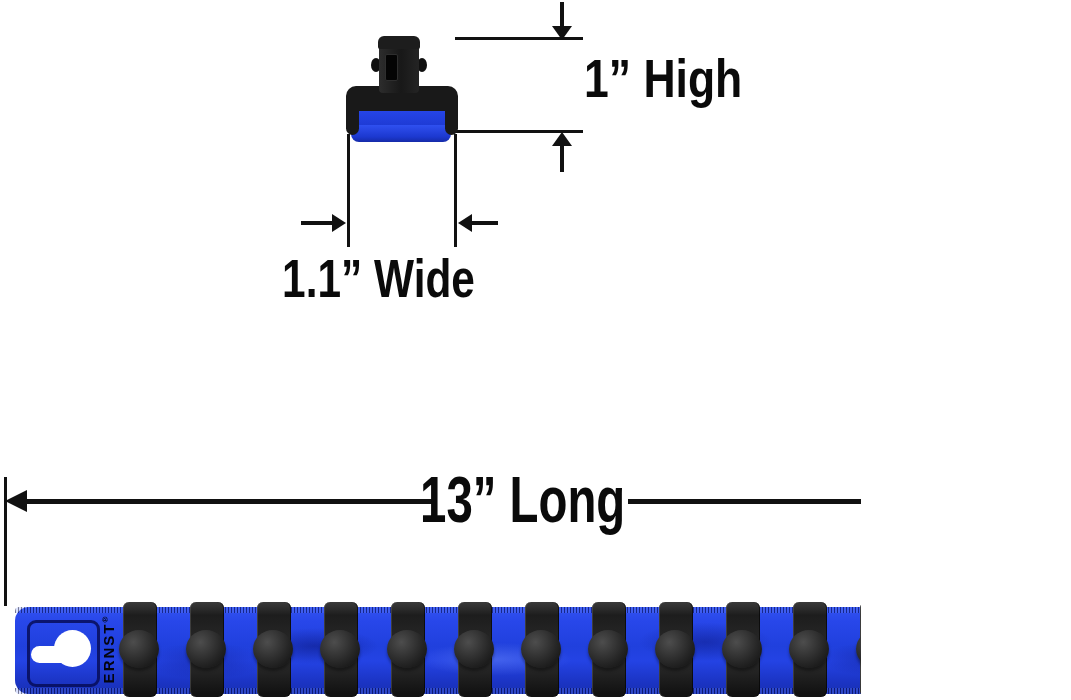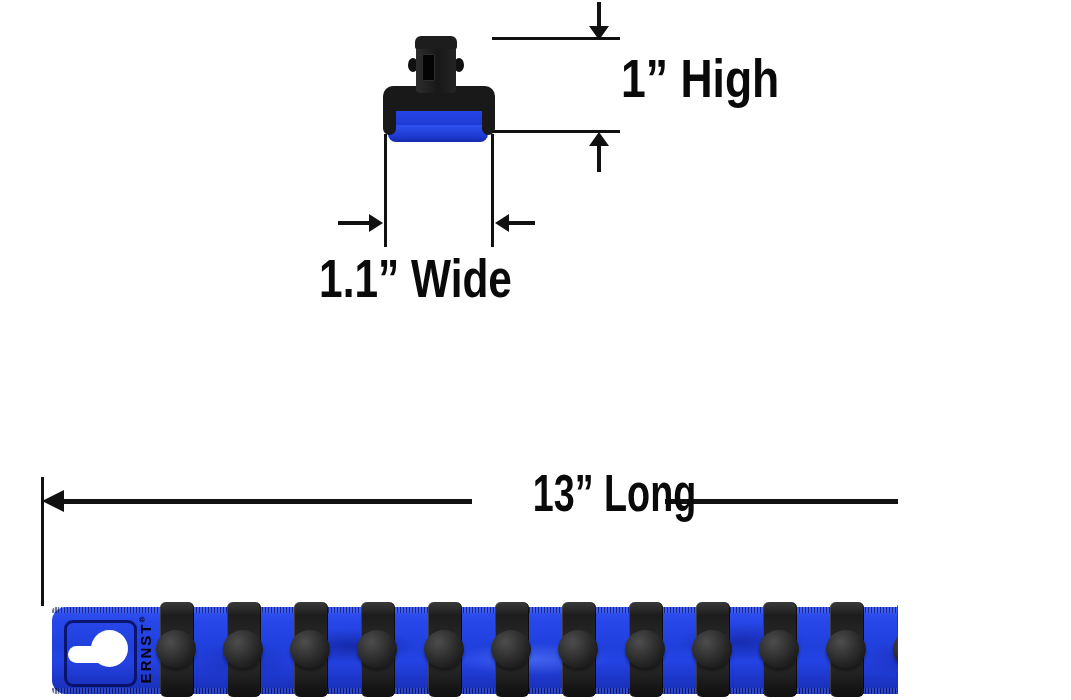--- a/index.html
+++ b/index.html
@@ -1,35 +1,35 @@
 <!DOCTYPE html>
 <html><head>
 <meta charset="utf-8">
 <style>
   html,body{margin:0;padding:0;background:#ffffff;}
   #canvas{
     position:relative;width:861px;height:700px;overflow:hidden;
-    background:#ffffff;font-family:"Liberation Sans",sans-serif;color:#111;margin-left:37px;
+    background:#ffffff;font-family:"Liberation Sans",sans-serif;color:#111;
   }
   .abs{position:absolute;}
   
   .dline{position:absolute;background:#111;}
   .tri{position:absolute;width:0;height:0;}
   .tri-down{border-left:10px solid transparent;border-right:10px solid transparent;border-top:14px solid #111;}
   .tri-up{border-left:10px solid transparent;border-right:10px solid transparent;border-bottom:14px solid #111;}
   .tri-right{border-top:9px solid transparent;border-bottom:9px solid transparent;border-left:14px solid #111;}
   .tri-left{border-top:9px solid transparent;border-bottom:9px solid transparent;border-right:14px solid #111;}
   .tri-left-big{border-top:11px solid transparent;border-bottom:11px solid transparent;border-right:22px solid #111;}
   .tri-right-big{border-top:11px solid transparent;border-bottom:11px solid transparent;border-left:22px solid #111;}
   .dim-label{position:absolute;font-weight:bold;color:#0a0a0a;white-space:nowrap;line-height:1;}
   .dim-label>span{display:inline-block;transform:scaleX(.8);transform-origin:center;}
   .lbl-high{left:584px;top:52px;font-size:53px;}
   .lbl-high>span{transform-origin:left top;transform:scaleX(.84);}
   .lbl-wide{left:258px;top:252px;width:286px;text-align:left;font-size:53px;}
-  .lbl-long{left:374px;top:468px;width:314px;text-align:right;font-size:51px;}
+  .lbl-long{left:384px;top:468px;width:314px;text-align:left;font-size:64px;}
   .lbl-long>span{transform:scaleX(.74);}
   
   .peg-cap{left:378px;top:36px;width:42px;height:13px;background:#1d1d1d;border-radius:6px 6px 2px 2px;z-index:4;}
   .peg-body{left:379px;top:44px;width:40px;height:49px;background:linear-gradient(90deg,#2d2d2d,#181818 55%,#242424);border-radius:4px;z-index:4;}
   .peg-recess{left:385px;top:54px;width:11px;height:25px;background:#040404;border:1px solid #2e2e2e;border-radius:2px;z-index:5;}
   .peg-nub{width:10px;height:14px;background:#101010;border-radius:50%;z-index:3;}
   .nub-left{left:371px;top:58px;}
   .nub-right{left:417px;top:58px;}
   .flange{left:346px;top:86px;width:112px;height:25px;background:#191919;border-radius:10px 10px 5px 5px;z-index:2;}
   .curl{width:13px;height:35px;background:#191919;border-radius:0 0 10px 10px;z-index:2;top:100px;}

